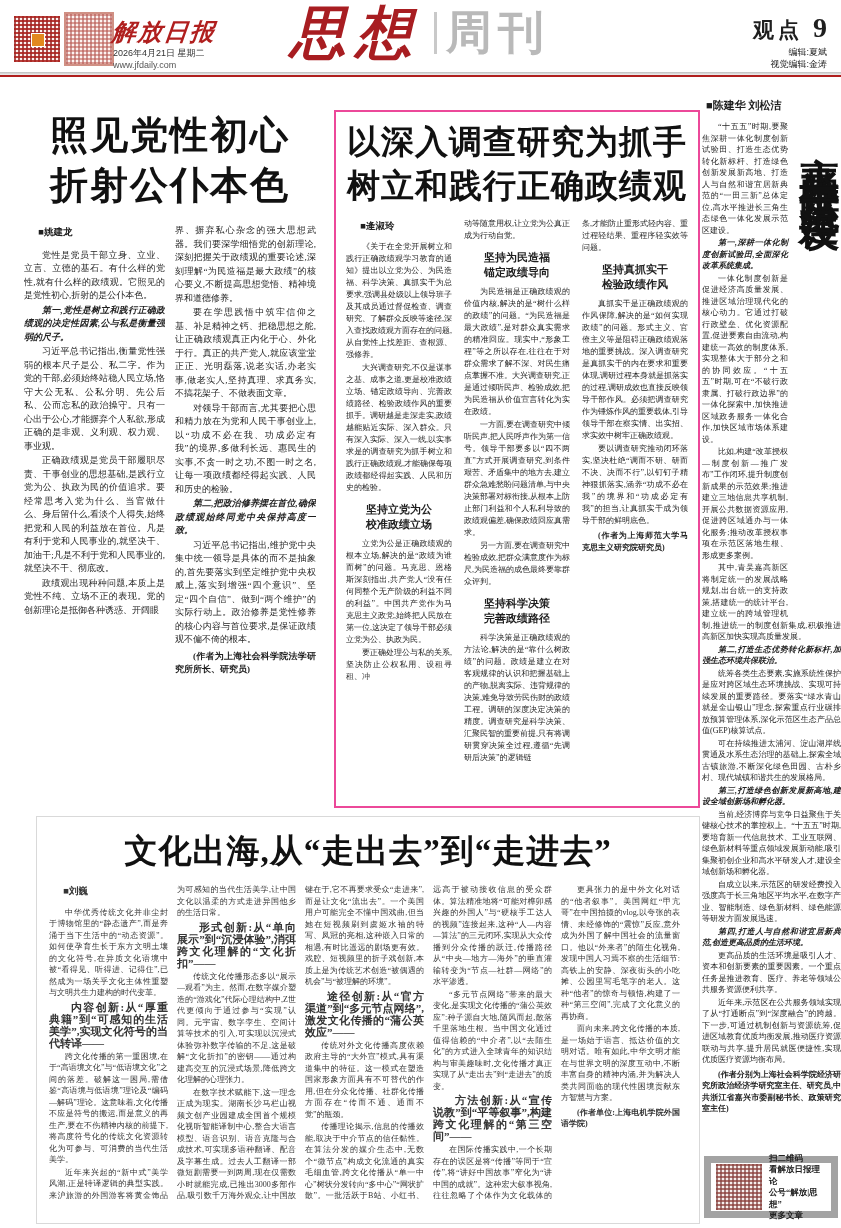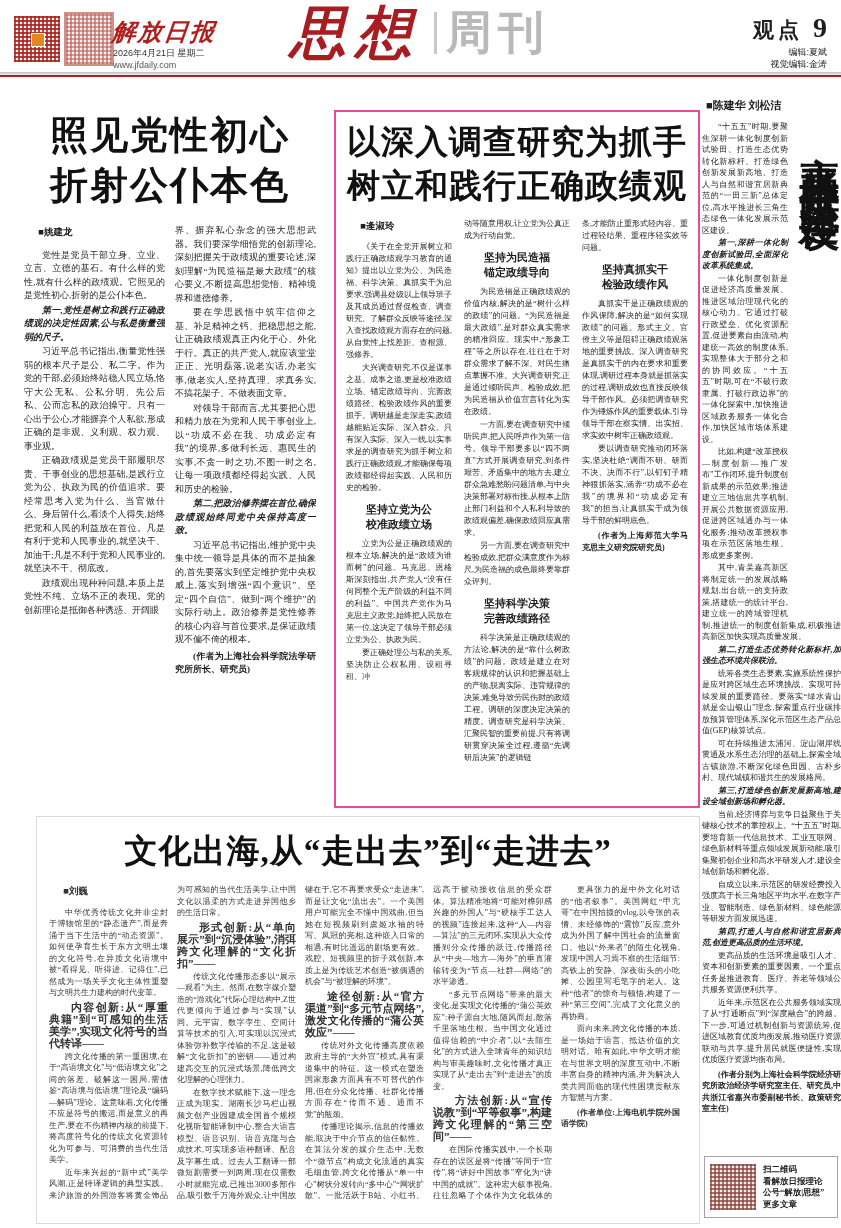--- a/index.html
+++ b/index.html
@@ -54,21 +54,21 @@
             border:2px solid #ec4899;box-sizing:border-box;padding:8px 10px;}
   #article2 .headline{font-size:33px;font-weight:700;text-align:center;line-height:44px;letter-spacing:1px;color:#111;}
   #article2 .cols{margin-top:10px;gap:12px;}
   #article2 .col{width:107px;height:556px;font-size:8px;line-height:12px;}
   
   #aside{position:absolute;left:702px;top:98px;width:139px;height:1126px;}
   #aside .byline{font-weight:700;font-size:11px;margin:0 0 8px 4px;}
   #aside .body{height:1020px;overflow:hidden;font-size:8px;line-height:11.5px;}
   .vert-head{float:right;writing-mode:vertical-rl;font-size:40px;font-weight:700;line-height:44px;
              letter-spacing:6px;height:476px;margin:4px 0 10px 9px;color:#111;}
-  .qr-note{position:absolute;left:2px;bottom:6px;width:134px;height:62px;border:1px solid #a3a3a3;
+  .qr-note{position:absolute;left:2px;bottom:6px;width:134px;height:62px;border:7px solid #a3a3a3;
            display:flex;align-items:center;gap:7px;padding:4px 5px;box-sizing:border-box;}
   .qr-3{position:relative;width:46px;height:46px;flex:0 0 auto;background-image:
       repeating-linear-gradient(0deg,rgba(140,60,55,.7) 0 2px,rgba(255,255,255,0) 2px 4px),
       repeating-linear-gradient(90deg,rgba(120,60,60,.65) 0 2px,rgba(255,255,255,0) 2px 4px);
       background-color:#f7efec;}
   .qr-note-text{font-size:8.5px;line-height:11.5px;font-weight:700;color:#222;}
   
   #bottom{position:absolute;left:36px;top:816px;width:664px;height:408px;
           border:1px solid #d9d9d9;box-sizing:border-box;padding:8px 12px 6px;}
   #bottom .headline{font-size:33px;font-weight:700;text-align:center;letter-spacing:1px;color:#111;margin:4px 0 10px;}

